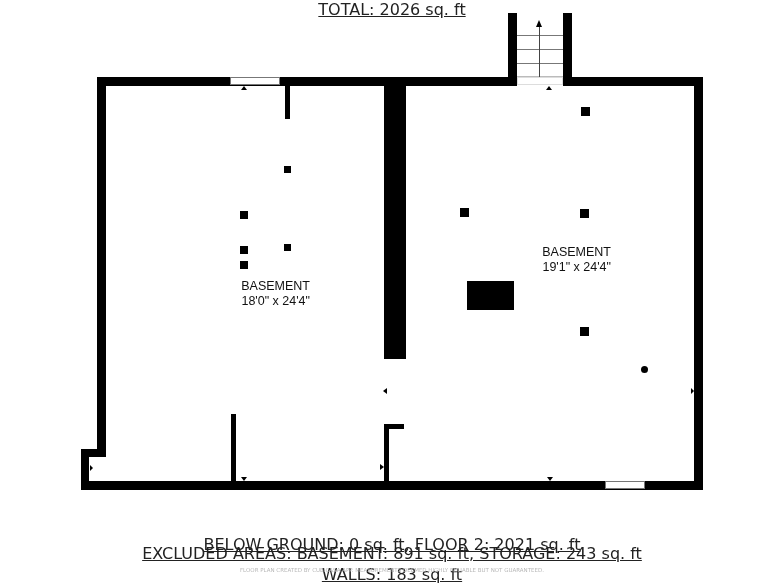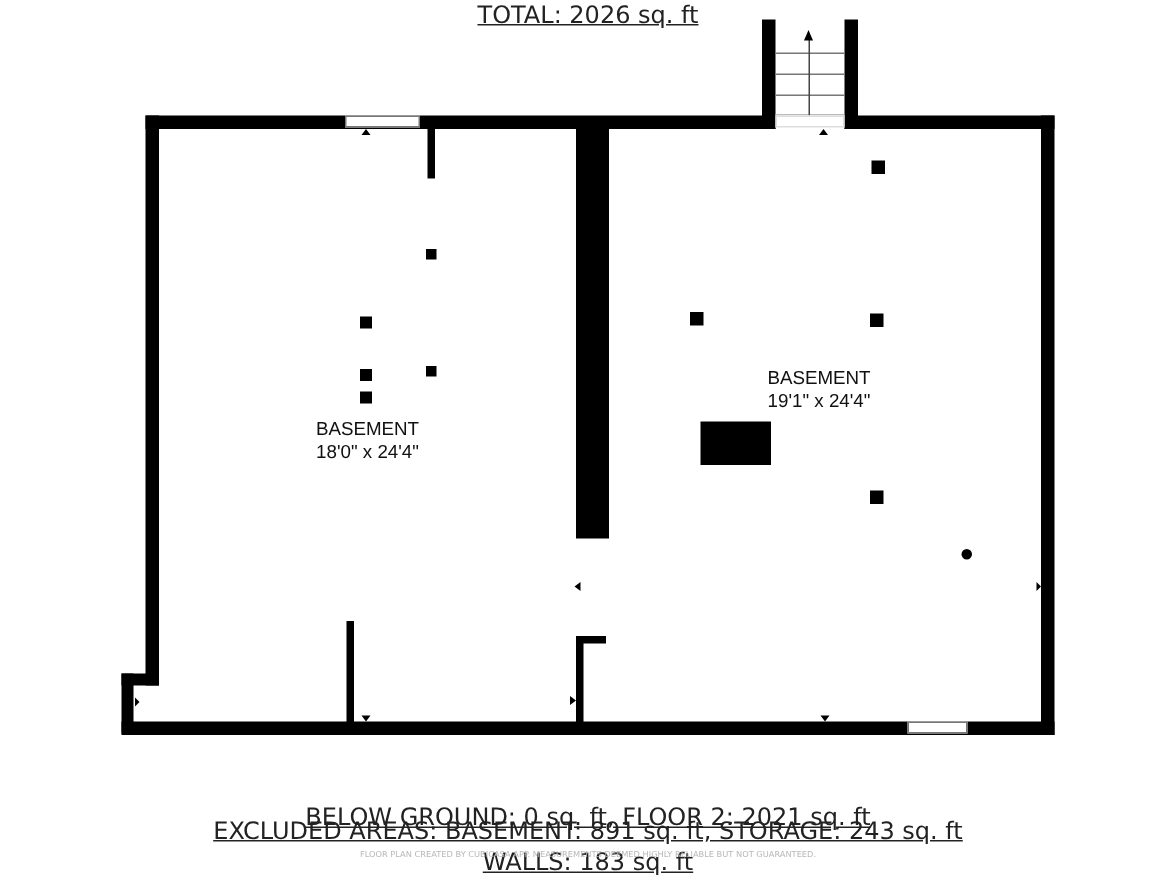--- a/index.html
+++ b/index.html
@@ -1,21 +1,21 @@
 <!DOCTYPE html>
 <html><head>
   <meta charset="utf-8">
   <style>
     html, body { margin: 0; padding: 0; background: #ffffff; }
     body { width: 784px; height: 588px; position: relative; overflow: hidden; font-family: "Liberation Sans", sans-serif; }
     .plan { position: absolute; left: 0; top: 0; width: 784px; height: 520px; }
     .wall { position: absolute; background: #000; }
     .window { position: absolute; background: #fff; border: 1px solid #777; box-sizing: border-box; }
     .post { position: absolute; background: #000; width: 8px; height: 8px; }
-    .room-label { position: absolute; text-align: center; color: #111; font-family: "Liberation Sans", sans-serif; font-size: 12.5px; line-height: 15px; }
+    .room-label { position: absolute; text-align: right; color: #111; font-family: "Liberation Sans", sans-serif; font-size: 12.5px; line-height: 15px; }
     .footer { position: absolute; left: 0; width: 784px; text-align: center; color: #222; font-family: "DejaVu Sans", sans-serif; text-decoration: underline; }
     .credit { position: absolute; left: 0; width: 784px; top: 567px; text-align: center; color: #b8b8b8; font-family: "DejaVu Sans", sans-serif; font-size: 5.5px; }
     .tick { position: absolute; width: 0; height: 0; }
   </style>
 </head>
 <body>
 
 <div class="plan">
 
   <div class="wall" style="left:508px; top:13px; width:9px; height:73px;"></div>

